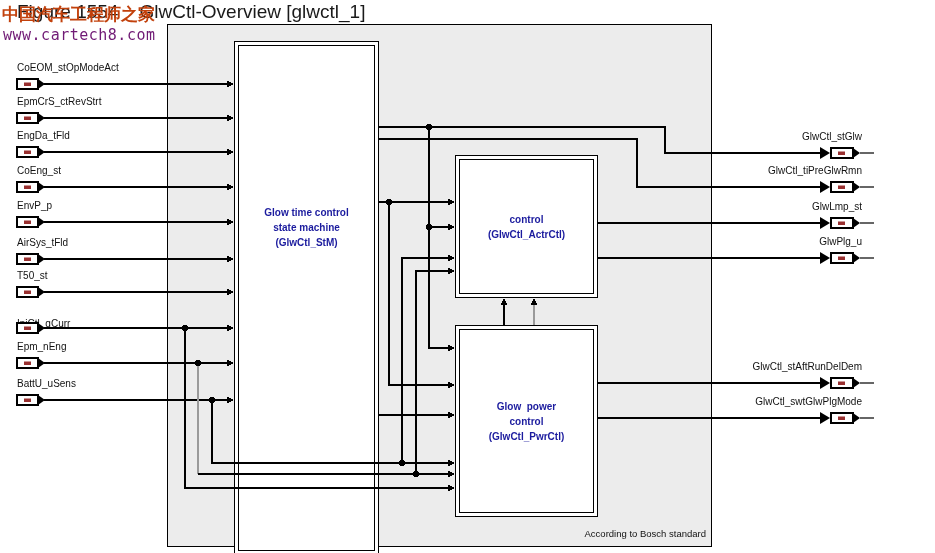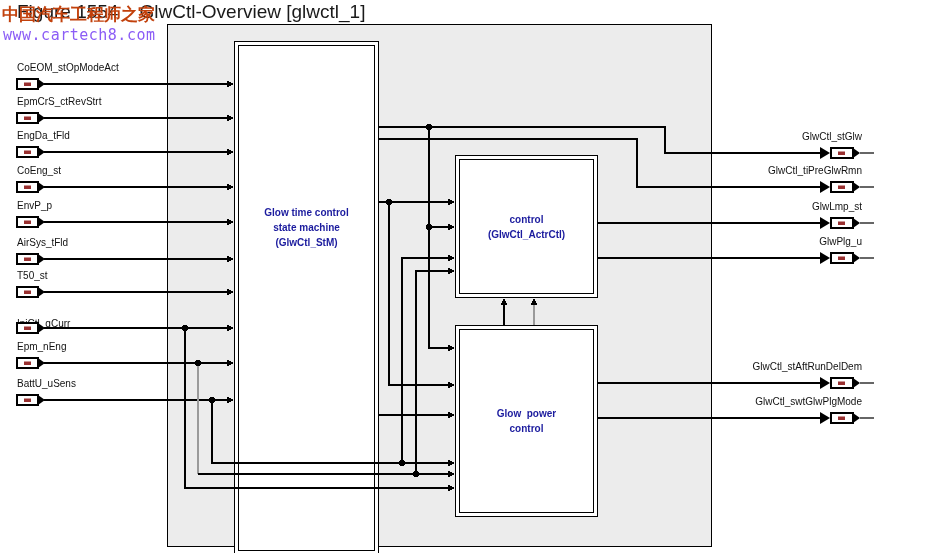--- a/index.html
+++ b/index.html
@@ -3,21 +3,21 @@
 <meta charset="utf-8">
 <style>
   html,body{margin:0;padding:0;background:#fff;}
   #stage{
     position:relative;width:935px;height:553px;background:#fff;overflow:hidden;
     font-family:"Liberation Sans", sans-serif;color:#000;
   }
   .abs{position:absolute;}
   #fig-title{left:17px;top:1px;font-size:19px;color:#1a1a1a;white-space:pre;}
   #wm1{left:2px;top:3px;font-size:17px;font-weight:bold;color:#c2410c;font-family:"DejaVu Sans",sans-serif;}
-  #wm2{left:3px;top:26px;font-size:15px;color:#8b5cf6;font-family:"DejaVu Sans Mono",monospace;letter-spacing:.5px;}
+  #wm2{left:3px;top:26px;font-size:15px;color:#701a75;font-family:"DejaVu Sans Mono",monospace;letter-spacing:.5px;}
   #frame{
     left:167px;top:24px;width:545px;height:523px;
     background:#ececec;border:1px solid #000;box-sizing:border-box;
   }
   .blk{background:#fff;border:1px solid #000;box-sizing:border-box;}
   .blk .inner{position:absolute;left:3px;top:3px;right:3px;bottom:3px;border:1px solid #000;background:#fff;}
   .blk-text{position:absolute;left:0;right:0;text-align:center;color:#1b1b9e;font-weight:bold;font-size:10px;line-height:15px;z-index:2;}
   .blk-line{white-space:pre;}
   .blk-center{display:flex;flex-direction:column;justify-content:center;}
   .in-label{font-size:10px;color:#111;white-space:pre;}
@@ -52,23 +52,25 @@
       <div class="blk-line">control</div>
       <div class="blk-line">(GlwCtl_ActrCtl)</div>
     </div>
   </div>
 
   <div class="abs blk" style="left:455px;top:325px;width:143px;height:192px;">
     <div class="inner"></div>
     <div class="blk-text blk-center" style="top:0;bottom:0;">
       <div class="blk-line">Glow  power</div>
       <div class="blk-line">control</div>
+      <div class="blk-line">(GlwCtl_PwrCtl)</div>
     </div>
   </div>
 
+  <div class="abs" id="footnote">According to Bosch standard</div>
 
   <div class="abs in-label" style="left:17px;top:62px;">CoEOM_stOpModeAct</div>
   <div class="abs in-label" style="left:17px;top:96px;">EpmCrS_ctRevStrt</div>
   <div class="abs in-label" style="left:17px;top:130px;">EngDa_tFld</div>
   <div class="abs in-label" style="left:17px;top:165px;">CoEng_st</div>
   <div class="abs in-label" style="left:17px;top:200px;">EnvP_p</div>
   <div class="abs in-label" style="left:17px;top:237px;">AirSys_tFld</div>
   <div class="abs in-label" style="left:17px;top:270px;">T50_st</div>
   <div class="abs in-label" style="left:17px;top:306px;margin-top:12px;">InjCtl_qCurr</div>
   <div class="abs in-label" style="left:17px;top:341px;">Epm_nEng</div>

